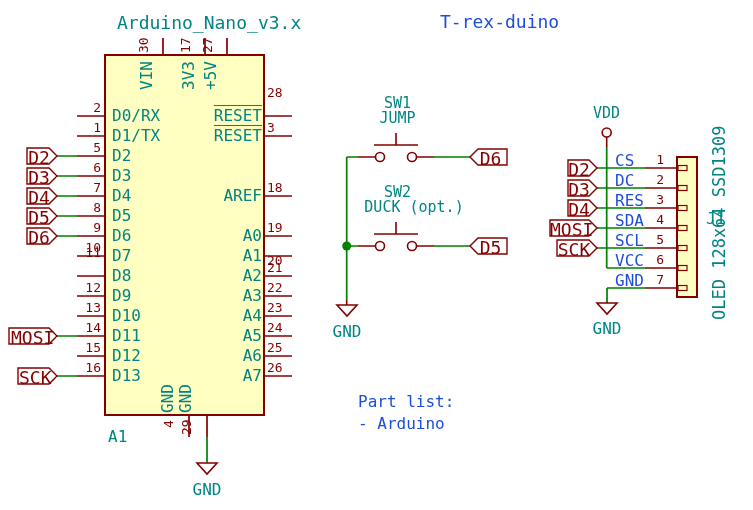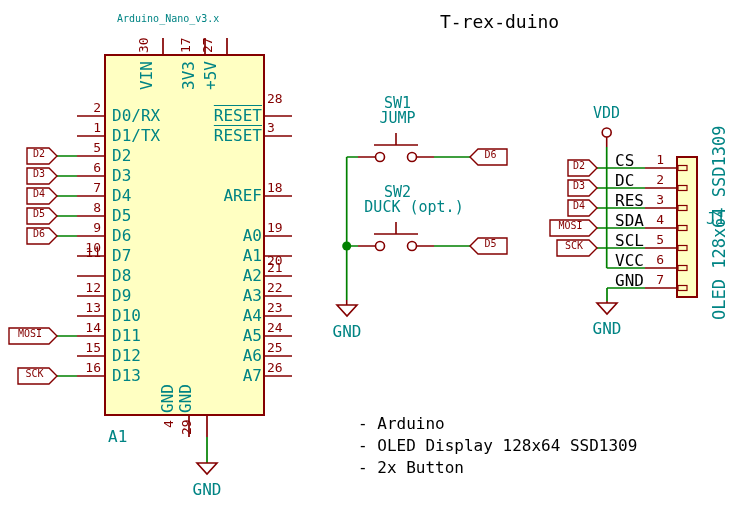--- a/index.html
+++ b/index.html
@@ -3,23 +3,23 @@
 <meta charset="utf-8">
 <style>
   html,body{margin:0;padding:0;background:#fff;}
   .stage{position:relative;width:753px;height:510px;background:#ffffff;overflow:hidden;
          font-family:"DejaVu Sans Mono", monospace;}
   svg{position:absolute;left:0;top:0;}
   .t{position:absolute;white-space:pre;line-height:1;}
   .v{position:absolute;white-space:pre;line-height:1;transform:rotate(-90deg);transform-origin:0 100%;}
   .teal{color:#008484}
   .red{color:#840000}
-  .blue{color:#000000}
+  .blue{color:#1d4ed8}
   .s13{font-size:13px;height:13px}
-  .s14{font-size:10px;height:14px}
+  .s14{font-size:18px;height:14px}
   .s15{font-size:15px;height:15px}
   .s16{font-size:16px;height:16px}
   .s17{font-size:17px;height:17px}
   .s18{font-size:18px;height:18px}
   .ctr{text-align:center}
   .rt{text-align:right}
   .ovl{text-decoration:overline}
 </style>
 </head>
 <body>
@@ -138,21 +138,21 @@
   <div class="t teal s16" style="right:491px;top:188px">AREF</div>
   <div class="t teal s16" style="right:491px;top:228px">A0</div>
   <div class="t teal s16" style="right:491px;top:248px">A1</div>
   <div class="t teal s16" style="right:491px;top:268px">A2</div>
   <div class="t teal s16" style="right:491px;top:288px">A3</div>
   <div class="t teal s16" style="right:491px;top:308px">A4</div>
   <div class="t teal s16" style="right:491px;top:328px">A5</div>
   <div class="t teal s16" style="right:491px;top:348px">A6</div>
   <div class="t teal s16" style="right:491px;top:368px">A7</div>
 
-  <div class="t red s13" style="left:267px;top:92px">28</div>
+  <div class="t red s13" style="left:267px;top:86px">28</div>
   <div class="t red s13" style="left:267px;top:121px">3</div>
   <div class="t red s13" style="left:267px;top:181px">18</div>
   <div class="t red s13" style="left:267px;top:221px">19</div>
   <div class="t red s13" style="left:267px;top:254px">20</div>
   <div class="t red s13" style="left:267px;top:261px">21</div>
   <div class="t red s13" style="left:267px;top:281px">22</div>
   <div class="t red s13" style="left:267px;top:301px">23</div>
   <div class="t red s13" style="left:267px;top:321px">24</div>
   <div class="t red s13" style="left:267px;top:341px">25</div>
   <div class="t red s13" style="left:267px;top:361px">26</div>
@@ -207,17 +207,16 @@
   <div class="t red s13 rt" style="right:89px;top:233px">5</div>
   <div class="t red s13 rt" style="right:89px;top:253px">6</div>
   <div class="t red s13 rt" style="right:89px;top:273px">7</div>
 
   <div class="t red s14 ctr" style="left:567px;top:161px;width:24px">D2</div>
   <div class="t red s14 ctr" style="left:567px;top:181px;width:24px">D3</div>
   <div class="t red s14 ctr" style="left:567px;top:201px;width:24px">D4</div>
   <div class="t red s14 ctr" style="left:550px;top:221px;width:41px">MOSI</div>
   <div class="t red s14 ctr" style="left:557px;top:241px;width:34px">SCK</div>
 
+  <div class="t blue s16" style="left:358px;top:394px">Part list:</div>
   <div class="t blue s16" style="left:358px;top:416px">- Arduino</div>
-  <div class="t blue s16" style="left:358px;top:438px">- OLED Display 128x64 SSD1309</div>
-  <div class="t blue s16" style="left:358px;top:460px">- 2x Button</div>
 
 </div>
 
 </body></html>

